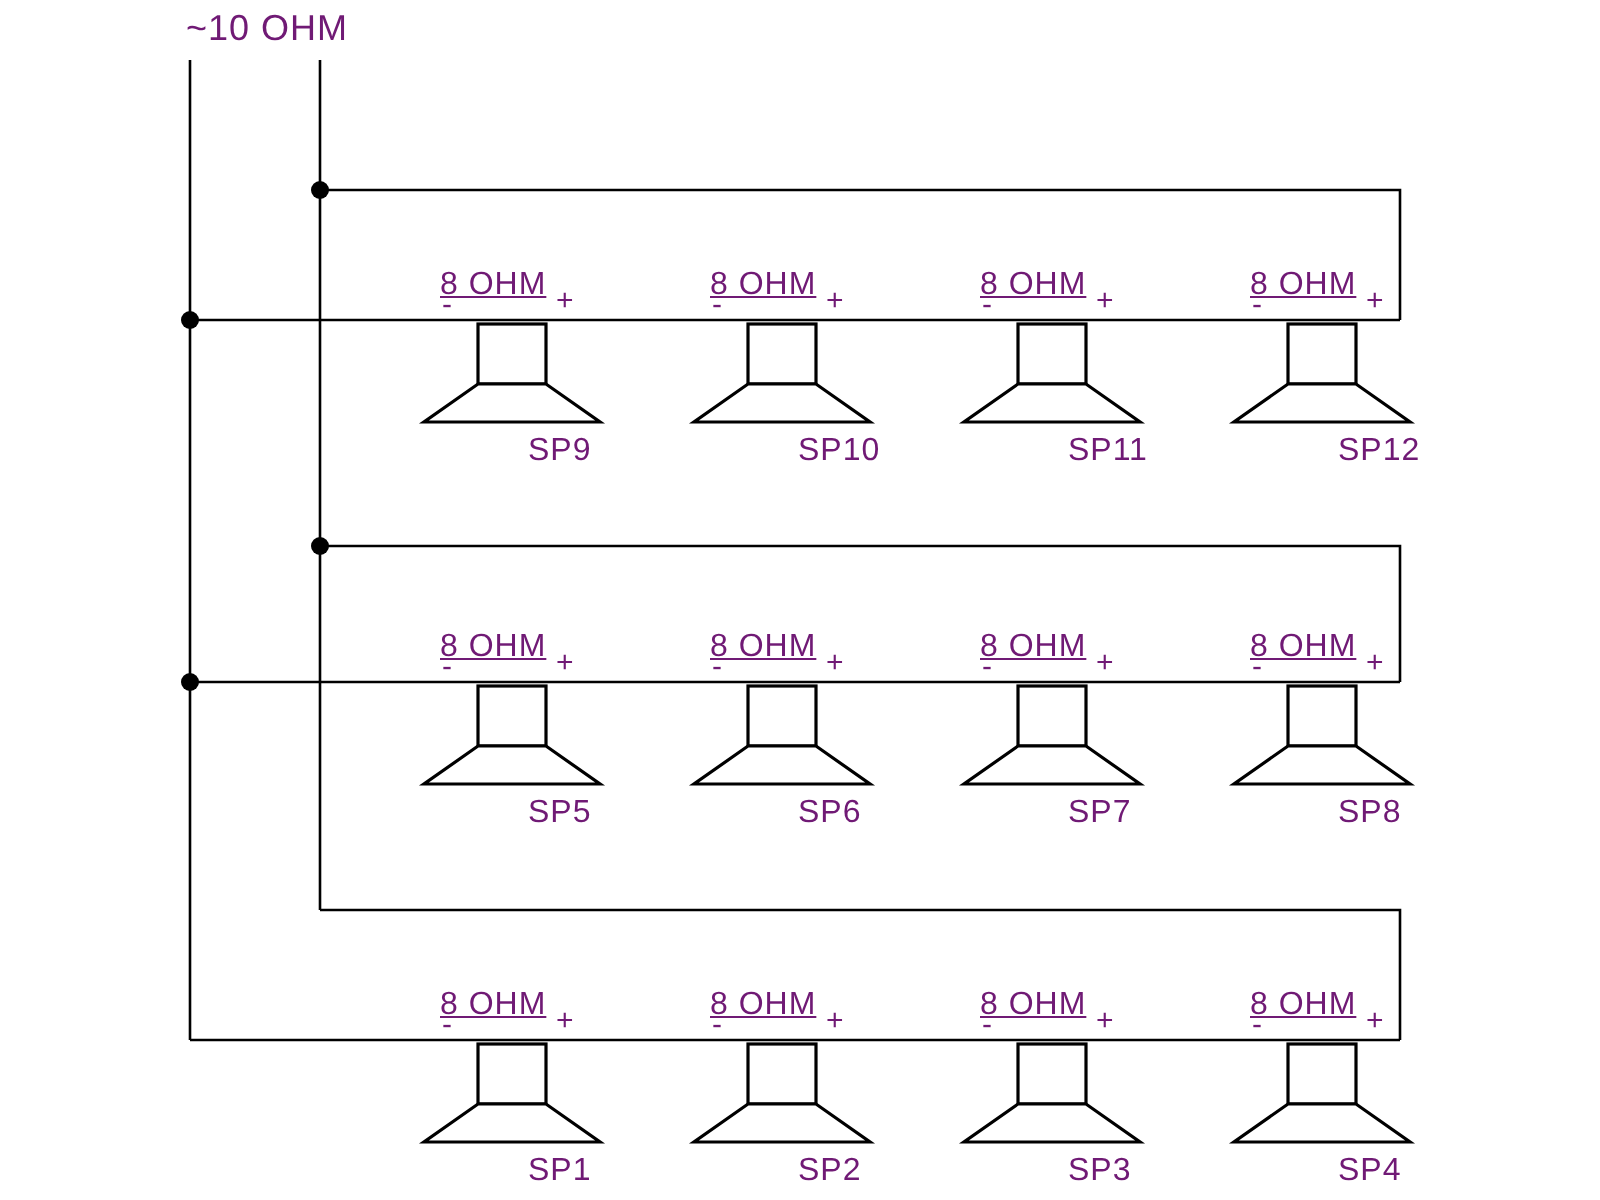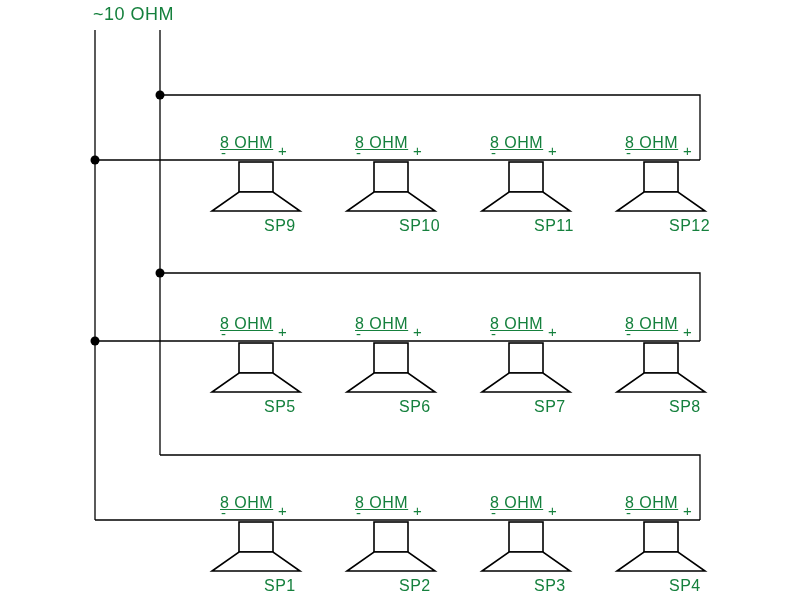--- a/index.html
+++ b/index.html
@@ -6,21 +6,21 @@
     margin: 0;
     padding: 0;
     background: #ffffff;
   }
   .canvas {
     position: relative;
     width: 800px;
     height: 596px;
     background: #ffffff;
     font-family: "Liberation Sans", sans-serif;
-    color: #15803d;
+    color: #701a75;
     overflow: hidden;
   }
   svg.diagram {
     position: absolute;
     left: 0;
     top: 0;
   }
   .wire {
     stroke: #000000;
     stroke-width: 1.3;

